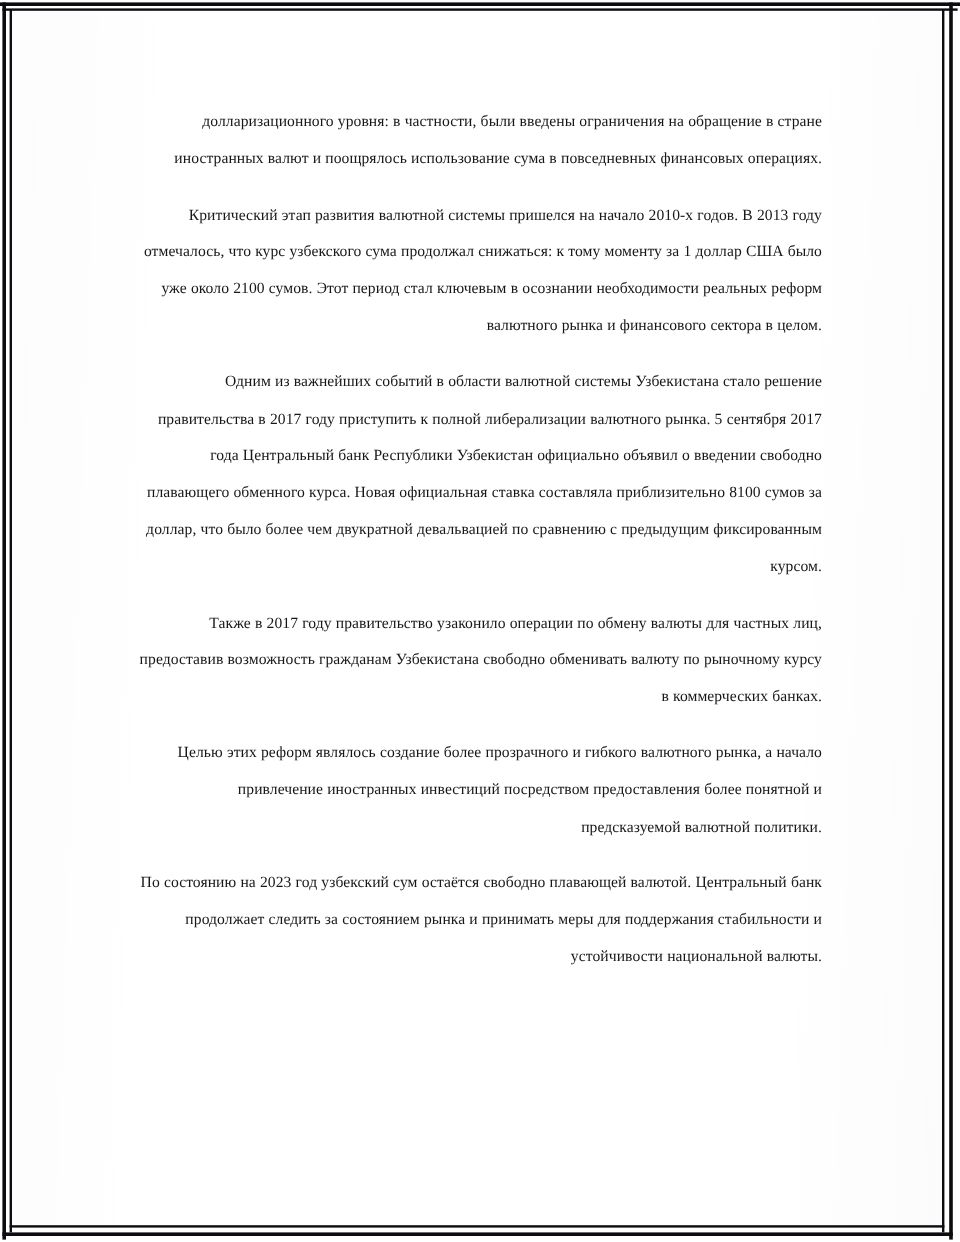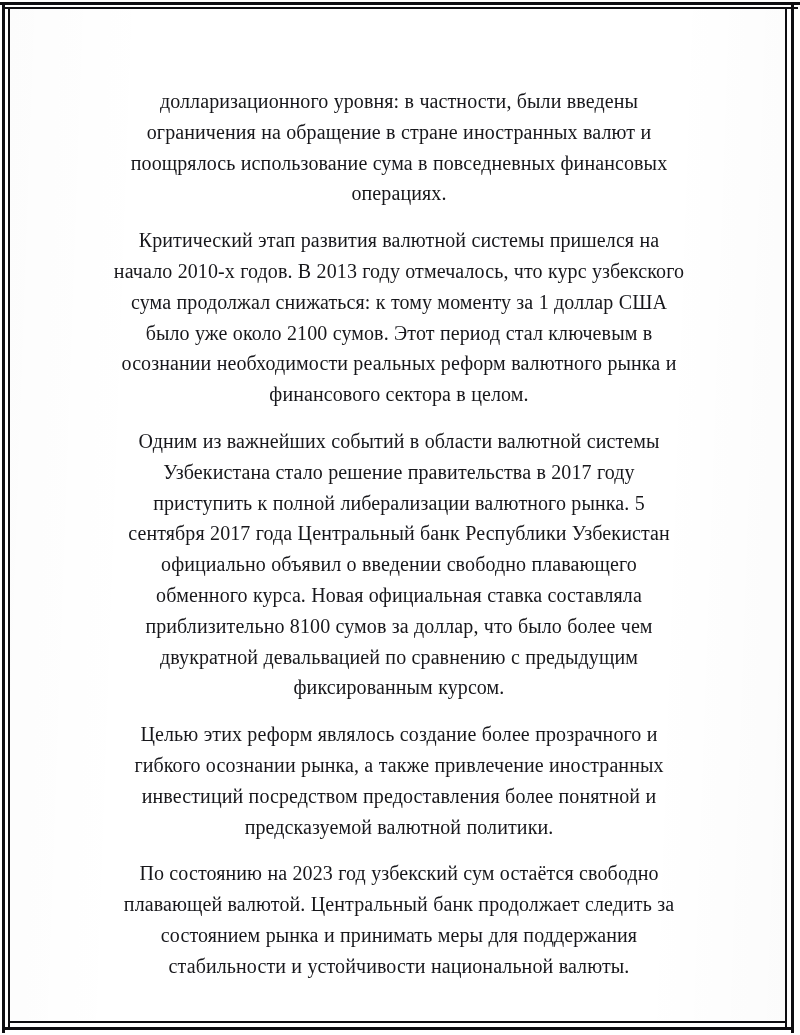--- a/index.html
+++ b/index.html
@@ -43,24 +43,24 @@
   
   .doc-body {
     position: absolute;
     left: 113px;
     top: 86px;
     width: 572px;
   }
 
   .doc-paragraph {
     margin: 0 0 16px 0;
-    font-size: 20px;
+    font-size: 13px;
     line-height: 30.8px;
     color: #17171b;
-    text-align: center;
+    text-align: right;
     letter-spacing: 0.005em;
     word-spacing: 0.01em;
     -webkit-font-smoothing: antialiased;
   }
 
   .doc-paragraph:last-child {
     margin-bottom: 14px;
   }
 
   
@@ -88,17 +88,18 @@
   <div class="frame-line right2"></div>
   <div class="frame-line bottom"></div>
   <div class="frame-line bottom2"></div>
 
   <div class="scan-wash"></div>
 
   <div class="doc-body">
     <p class="doc-paragraph">долларизационного уровня: в частности, были введены ограничения на обращение в стране иностранных валют и поощрялось использование сума в повседневных финансовых операциях.</p>
     <p class="doc-paragraph">Критический этап развития валютной системы пришелся на начало 2010-х годов. В 2013 году отмечалось, что курс узбекского сума продолжал снижаться: к тому моменту за 1 доллар США было уже около 2100 сумов. Этот период стал ключевым в осознании необходимости реальных реформ валютного рынка и финансового сектора в целом.</p>
     <p class="doc-paragraph">Одним из важнейших событий в области валютной системы Узбекистана стало решение правительства в 2017 году приступить к полной либерализации валютного рынка. 5 сентября 2017 года Центральный банк Республики Узбекистан официально объявил о введении свободно плавающего обменного курса. Новая официальная ставка составляла приблизительно 8100 сумов за доллар, что было более чем двукратной девальвацией по сравнению с предыдущим фиксированным курсом.</p>
-    <p class="doc-paragraph">Целью этих реформ являлось создание более прозрачного и гибкого осознании рынка, а также привлечение иностранных инвестиций посредством предоставления более понятной и предсказуемой валютной политики.</p>
+    <p class="doc-paragraph">Также в 2017 году правительство узаконило операции по обмену валюты для частных лиц, предоставив возможность гражданам Узбекистана свободно обменивать валюту по рыночному курсу в коммерческих банках.</p>
+    <p class="doc-paragraph">Целью этих реформ являлось создание более прозрачного и гибкого валютного рынка, а начало привлечение иностранных инвестиций посредством предоставления более понятной и предсказуемой валютной политики.</p>
     <p class="doc-paragraph">По состоянию на 2023 год узбекский сум остаётся свободно плавающей валютой. Центральный банк продолжает следить за состоянием рынка и принимать меры для поддержания стабильности и устойчивости национальной валюты.</p>
   </div>
 
 </div>
 
 </body></html>

